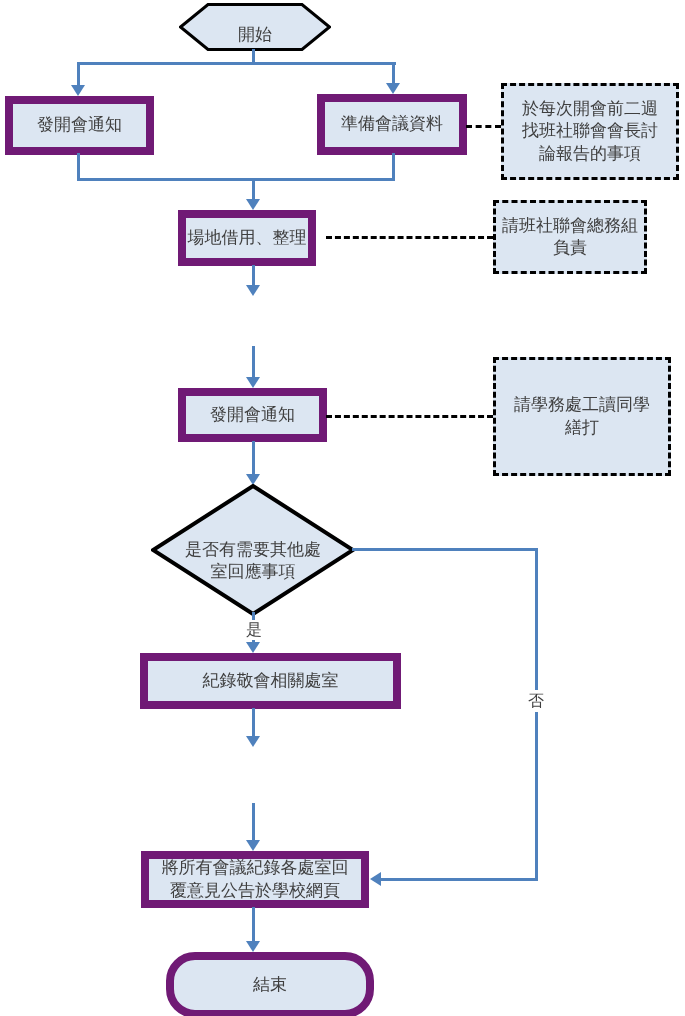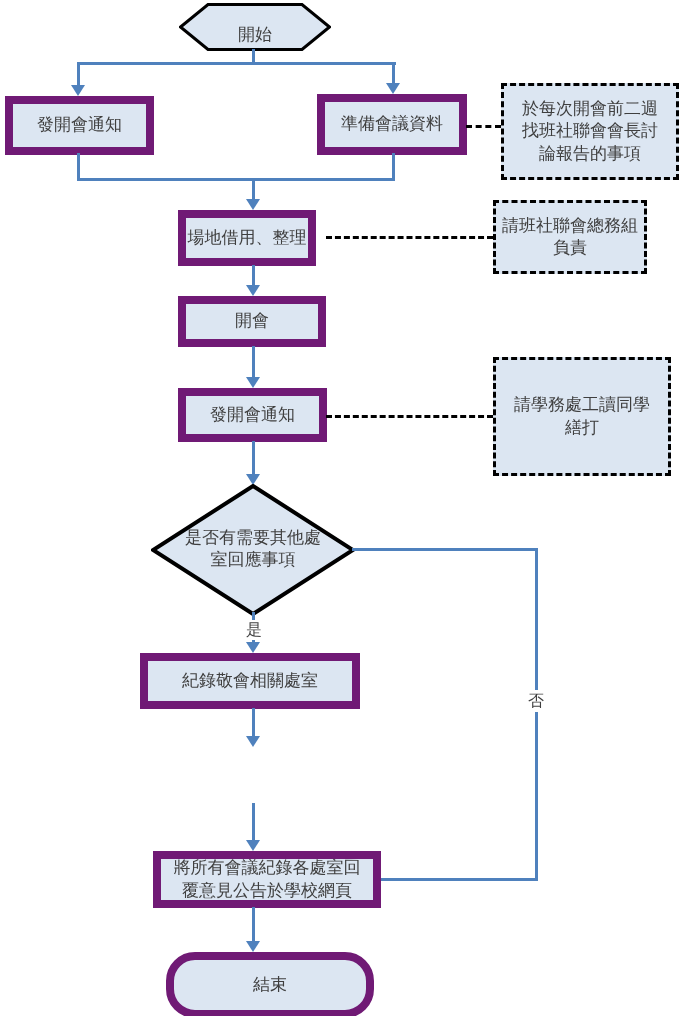--- a/index.html
+++ b/index.html
@@ -100,67 +100,64 @@
     <span>場地借用、整理</span>
   </div>
   <div class="dash" style="left:326px;top:236px;width:167px;"></div>
   <div class="box note" style="left:493px;top:200px;width:154px;height:74px;">
     <span style="width:158px;">請班社聯會總務組負責</span>
   </div>
 
   <div class="line" style="left:252px;top:265px;width:3px;height:21px;"></div>
   <div class="arrow-down" style="left:246px;top:285px;"></div>
 
-  <div class="box" style="left:178px;top:296px;width:148px;height:51px;">
-    <span>開會</span>
-  </div>
 
   <div class="line" style="left:252px;top:346px;width:3px;height:32px;"></div>
   <div class="arrow-down" style="left:246px;top:377px;"></div>
 
   <div class="box" style="left:178px;top:388px;width:149px;height:54px;">
     <span>發開會通知</span>
   </div>
   <div class="dash" style="left:326px;top:415px;width:167px;"></div>
   <div class="box note" style="left:493px;top:357px;width:178px;height:119px;">
     <span style="width:140px;">請學務處工讀同學繕打</span>
   </div>
 
   <div class="line" style="left:252px;top:441px;width:3px;height:34px;"></div>
   <div class="arrow-down" style="left:246px;top:474px;"></div>
 
   <svg class="shape-svg" style="left:151px;top:484px;" width="204" height="132" viewBox="0 0 204 132">
     <polygon points="102,2 202,66 102,130 2,66" fill="#dce6f2" stroke="#000000" stroke-width="4"></polygon>
   </svg>
-  <div class="shape-label" style="left:161px;top:484px;width:184px;height:132px;font-family:Liberation Mono, monospace;">
+  <div class="shape-label" style="left:161px;top:495px;width:184px;height:132px;">
     <span style="width:142px;">是否有需要其他處室回應事項</span>
   </div>
 
   <div class="line" style="left:252px;top:612px;width:3px;height:31px;"></div>
   <div class="edge-label" style="left:243px;top:620px;width:22px;height:20px;">是</div>
   <div class="arrow-down" style="left:246px;top:642px;"></div>
 
   <div class="line" style="left:352px;top:548px;width:186px;height:3px;"></div>
   <div class="line" style="left:535px;top:548px;width:3px;height:332px;"></div>
   <div class="edge-label" style="left:526px;top:690px;width:20px;height:22px;">否</div>
   <div class="line" style="left:381px;top:878px;width:157px;height:3px;"></div>
   <div class="arrow-left" style="left:370px;top:872px;"></div>
 
-  <div class="box" style="left:140px;top:653px;width:220px;height:56px;">
+  <div class="box" style="left:140px;top:653px;width:261px;height:56px;">
     <span>紀錄敬會相關處室</span>
   </div>
 
   <div class="line" style="left:252px;top:708px;width:3px;height:29px;"></div>
   <div class="arrow-down" style="left:246px;top:736px;"></div>
 
 
   <div class="line" style="left:252px;top:803px;width:3px;height:38px;"></div>
   <div class="arrow-down" style="left:246px;top:840px;"></div>
 
-  <div class="box" style="left:153px;top:851px;width:228px;height:57px;">
+  <div class="box" style="left:141px;top:851px;width:228px;height:57px;">
     <span style="width:194px;">將所有會議紀錄各處室回覆意見公告於學校網頁</span>
   </div>
 
   <div class="line" style="left:252px;top:907px;width:3px;height:35px;"></div>
   <div class="arrow-down" style="left:246px;top:941px;"></div>
 
   <div class="box terminator" style="left:166px;top:952px;width:208px;height:66px;">
     <span>結束</span>
   </div>
 

